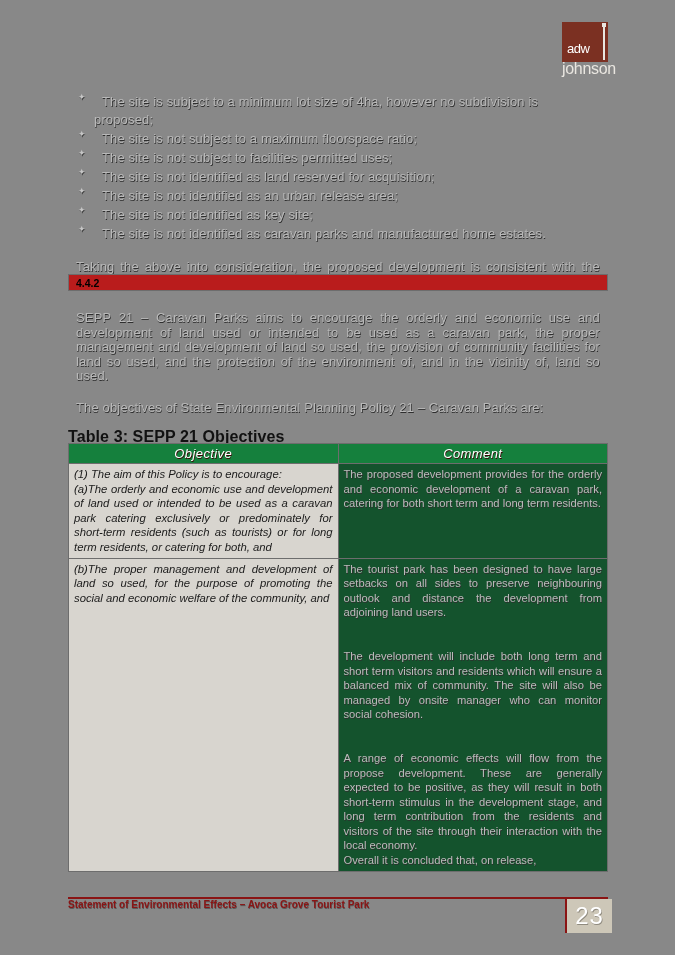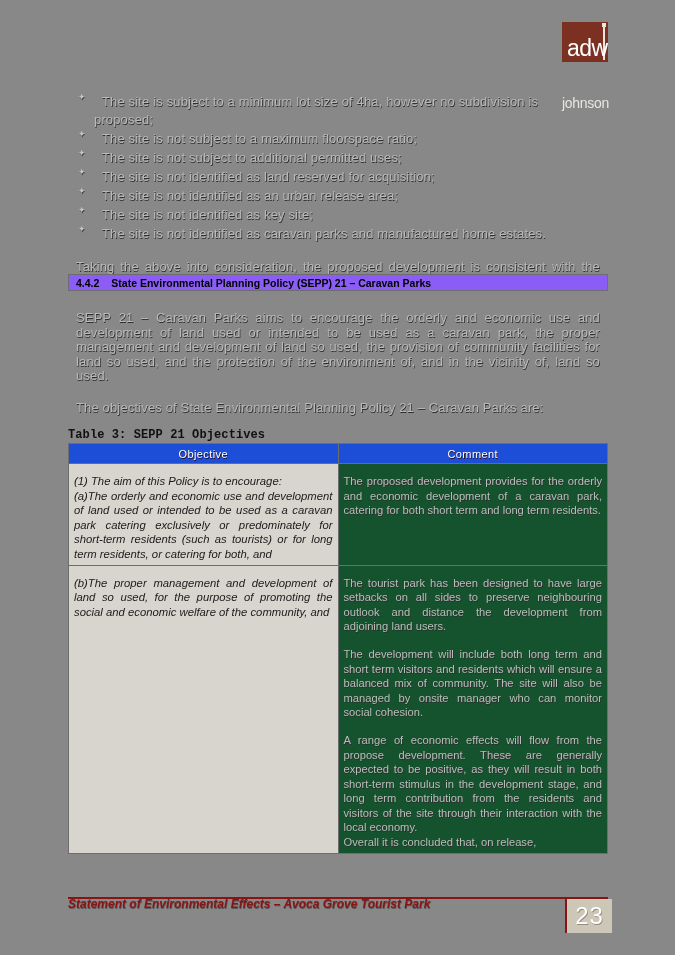--- a/index.html
+++ b/index.html
@@ -34,21 +34,21 @@
     left: 0;
     width: 46px;
     height: 40px;
     background: #7b3022;
   }
   .logo-adw {
     position: absolute;
     top: 18px;
     left: 5px;
     color: #ffffff;
-    font-size: 23px;
+    font-size: 13px;
     line-height: 17px;
     letter-spacing: -0.5px;
     font-family: "Liberation Sans", sans-serif;
   }
   .logo-bar {
     position: absolute;
     top: 4px;
     left: 41px;
     width: 2px;
     height: 34px;
@@ -60,24 +60,23 @@
     left: 40px;
     width: 4px;
     height: 4px;
     background: #e9e6e0;
   }
   .logo-johnson {
     position: absolute;
     top: 41px;
     left: 0px;
     color: #e9e6e0;
-    font-size: 14px;
+    font-size: 16px;
     line-height: 12px;
     letter-spacing: -0.3px;
-    margin-top: 34px;
   }
 
   
   .content {
     position: absolute;
     left: 68px;
     top: 92px;
     width: 540px;
   }
   .body-text {
@@ -112,21 +111,21 @@
 
   .para-block { margin-top: 18px; }
 
   
   .section-bar {
     position: absolute;
     left: 68px;
     top: 274px;
     width: 540px;
     height: 17px;
-    background: #8b5cf6;
+    background: #b91c1c;
     border: 1px solid #6d6d6d;
     box-sizing: border-box;
     display: flex;
     align-items: center;
   }
   .section-num {
     color: #000000;
     font-size: 10.5px;
     font-weight: bold;
     padding-left: 7px;
@@ -137,47 +136,47 @@
     font-weight: bold;
     padding-left: 12px;
   }
 
   
   .table-caption {
     position: absolute;
     left: 68px;
     top: 428px;
     color: #111111;
-    font-size: 12px;
+    font-size: 16px;
     font-weight: bold;
     letter-spacing: 0.1px;
-    font-family: Liberation Mono, monospace;
   }
   .sepp-table {
     position: absolute;
     left: 68px;
     top: 443px;
     width: 540px;
     border-collapse: collapse;
     table-layout: fixed;
   }
   .sepp-table th {
-    background: #1d4ed8;
+    background: #15803d;
     color: #ffffff;
-    font-size: 11px;
+    font-size: 13px;
     font-weight: normal;
     height: 17px;
     border: 1px solid #6d6d6d;
     letter-spacing: 0.4px;
     text-shadow: 0.6px 0.6px 0 #3a0505;
+    font-style: italic;
   }
   .sepp-table td {
     border: 1px solid #6d6d6d;
     vertical-align: top;
-    padding: 10px 5px 3px 5px;
+    padding: 3px 5px 3px 5px;
   }
   .obj-cell {
     background: #d8d5cf;
     width: 271px;
   }
   .comment-cell {
     background: #14532d;
     width: 267px;
   }
   .obj-text {
@@ -189,41 +188,40 @@
     margin: 0;
   }
   .comment-text {
     color: #bcbcbc;
     font-size: 11.2px;
     line-height: 14.6px;
     text-align: justify;
     margin: 0;
     text-shadow: 0.6px 0.6px 0 #2e2e2e;
   }
-  .comment-text + .comment-text { margin-top: 13px; }
+  .comment-text + .comment-text { margin-top: 29px; }
 
   
   .footer-rule {
     position: absolute;
     left: 68px;
     top: 897px;
     width: 540px;
     height: 2px;
     background: #8a1414;
   }
   .footer-text {
     position: absolute;
     left: 68px;
     top: 900px;
     width: 430px;
     color: #8a1414;
-    font-size: 12px;
+    font-size: 10px;
     line-height: 9.6px;
     text-shadow: 0.5px 0.5px 0 #5a5a5a;
-    font-style: italic;
   }
   .footer-line-1 { font-weight: bold; }
   .page-num-box {
     position: absolute;
     left: 565px;
     top: 899px;
     width: 45px;
     height: 34px;
     background: #cdc7b8;
     border-left: 2px solid #8a1414;
@@ -258,21 +256,21 @@
       <li>
         <span class="marker">✦</span>
         <span class="body-text">The site is subject to a minimum lot size of 4ha, however no subdivision is proposed;</span>
       </li>
       <li>
         <span class="marker">✦</span>
         <span class="body-text">The site is not subject to a maximum floorspace ratio;</span>
       </li>
       <li>
         <span class="marker">✦</span>
-        <span class="body-text">The site is not subject to additional permitted uses;</span>
+        <span class="body-text">The site is not subject to facilities permitted uses;</span>
       </li>
       <li>
         <span class="marker">✦</span>
         <span class="body-text">The site is not identified as land reserved for acquisition;</span>
       </li>
       <li>
         <span class="marker">✦</span>
         <span class="body-text">The site is not identified as an urban release area;</span>
       </li>
       <li>
@@ -284,21 +282,20 @@
         <span class="body-text">The site is not identified as caravan parks and manufactured home estates.</span>
       </li>
     </ul>
 
     <p class="body-text para-block">Taking the above into consideration, the proposed development is consistent with the Gosford LEP 2014.</p>
 
   </div>
 
   <div class="section-bar">
     <span class="section-num">4.4.2</span>
-    <span class="section-title">State Environmental Planning Policy (SEPP) 21 – Caravan Parks</span>
   </div>
 
   <div style="position:absolute; left:68px; top:303px; width:540px;">
     <p class="body-text">SEPP 21 – Caravan Parks aims to encourage the orderly and economic use and development of land used or intended to be used as a caravan park, the proper management and development of land so used, the provision of community facilities for land so used, and the protection of the environment of, and in the vicinity of, land so used.</p>
     <p class="body-text" style="margin-top:17px;">The objectives of State Environmental Planning Policy 21 – Caravan Parks are:</p>
   </div>
 
   <div class="table-caption">Table 3: SEPP 21 Objectives</div>
 
   <table class="sepp-table">

